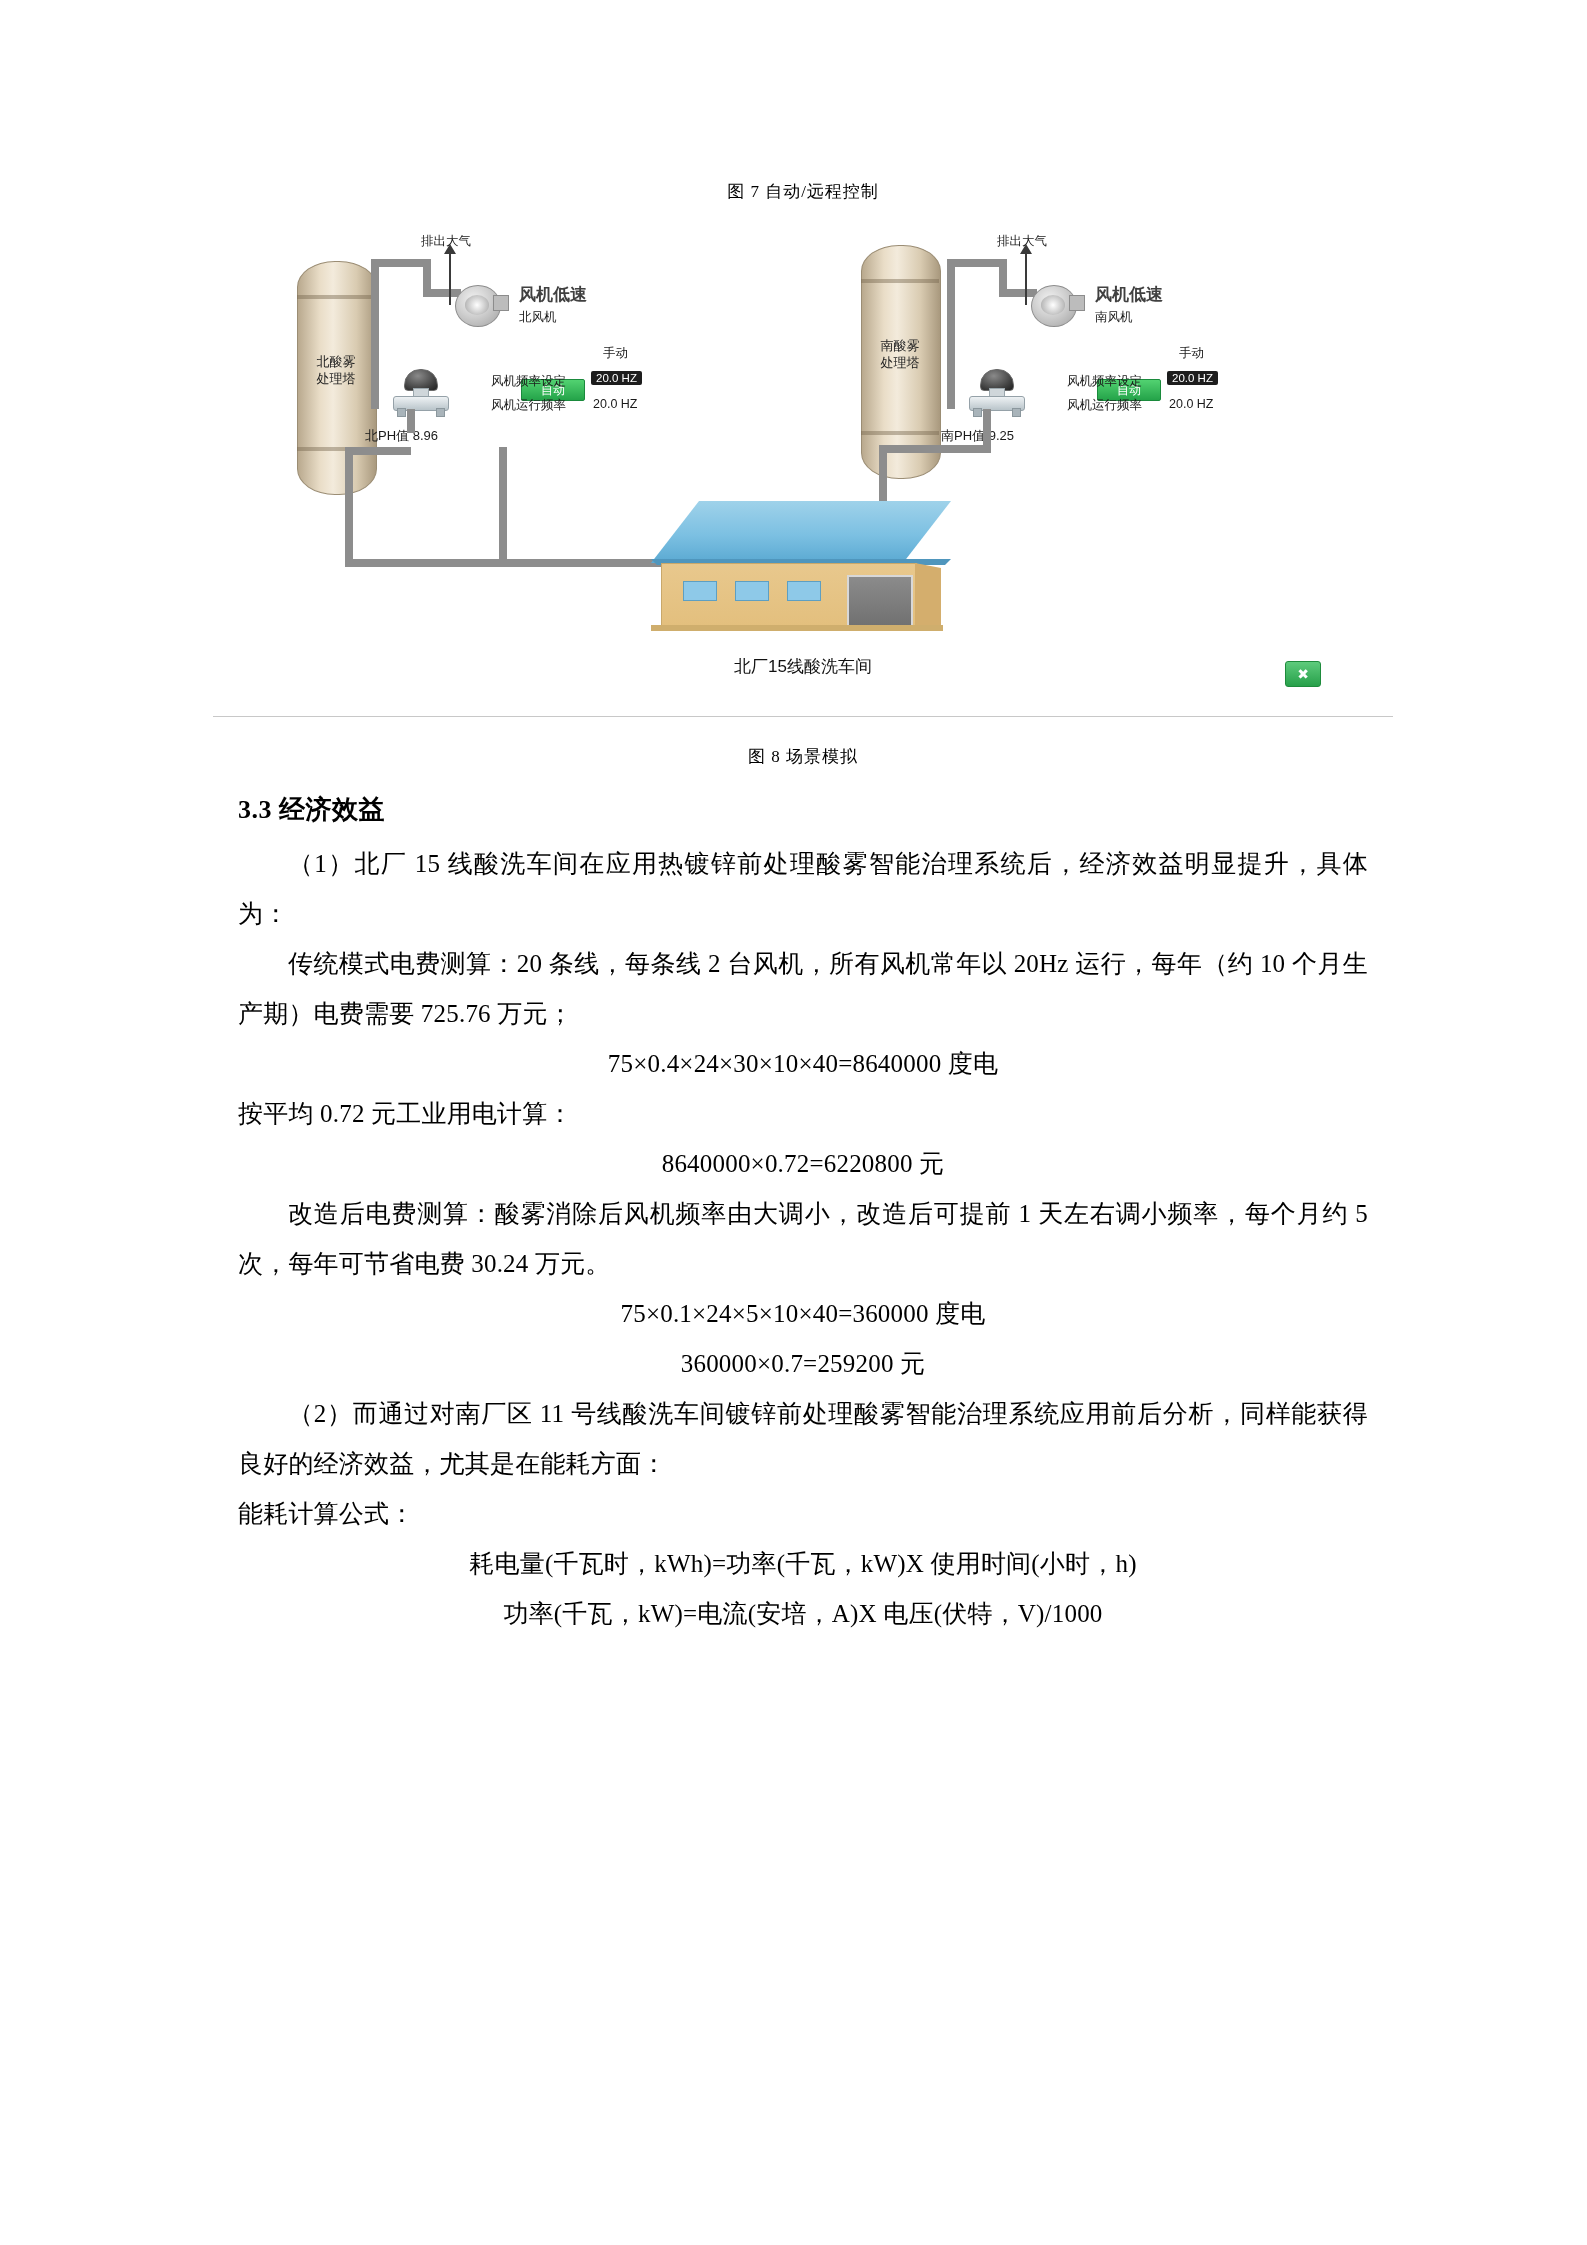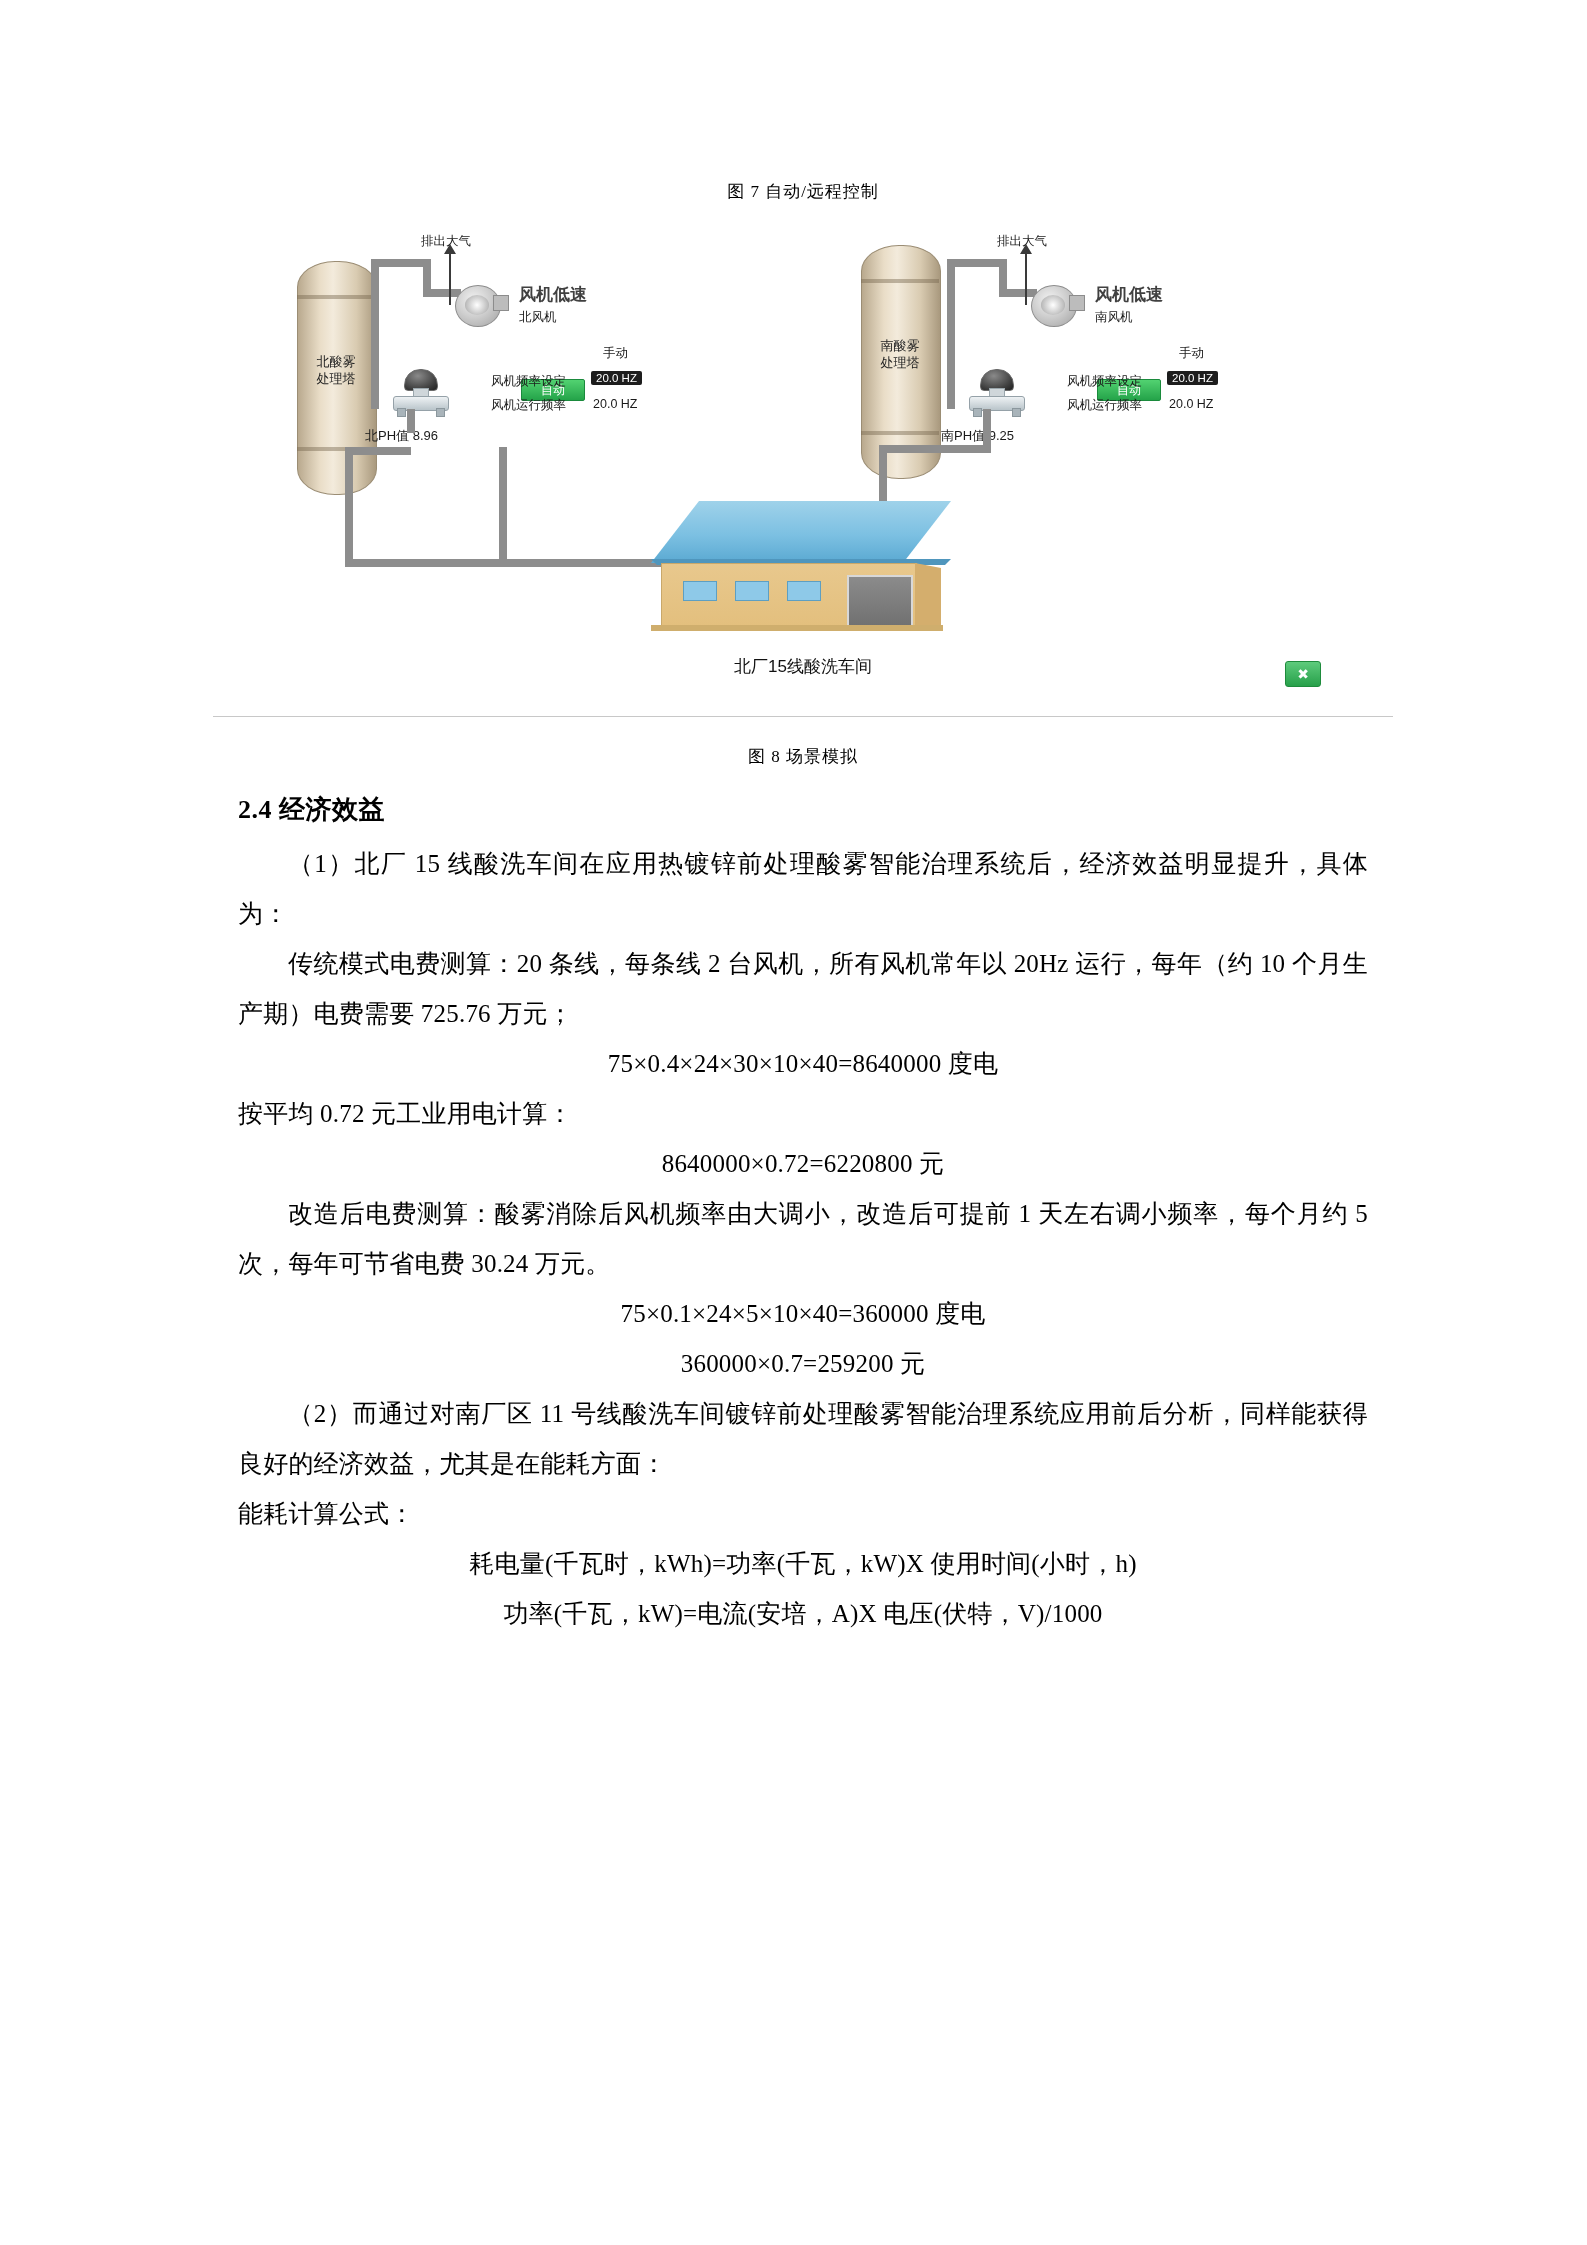--- a/index.html
+++ b/index.html
@@ -432,21 +432,21 @@
         <div class="ground"></div>
       </div>
       <div class="plant-label">北厂15线酸洗车间</div>
 
       <div class="close-badge">✖</div>
       <div class="divider-bottom"></div>
     </div>
 
     <div class="fig-caption" style="margin-top:34px;">图 8 场景模拟</div>
 
-    <h3 class="sec">2.4 经济效益</h3>
+    <h3 class="sec">3.3 经济效益</h3>
 
     <p class="para indent">（1）北厂 15 线酸洗车间在应用热镀锌前处理酸雾智能治理系统后，经济效益明显提升，具体为：</p>
     <p class="para indent">传统模式电费测算：20 条线，每条线 2 台风机，所有风机常年以 20Hz 运行，每年（约 10 个月生产期）电费需要 725.76 万元；</p>
     <p class="para center">75×0.4×24×30×10×40=8640000 度电</p>
     <p class="para">按平均 0.72 元工业用电计算：</p>
     <p class="para center">8640000×0.72=6220800 元</p>
     <p class="para indent">改造后电费测算：酸雾消除后风机频率由大调小，改造后可提前 1 天左右调小频率，每个月约 5 次，每年可节省电费 30.24 万元。</p>
     <p class="para center">75×0.1×24×5×10×40=360000 度电</p>
     <p class="para center">360000×0.7=259200 元</p>
     <p class="para indent">（2）而通过对南厂区 11 号线酸洗车间镀锌前处理酸雾智能治理系统应用前后分析，同样能获得良好的经济效益，尤其是在能耗方面：</p>

